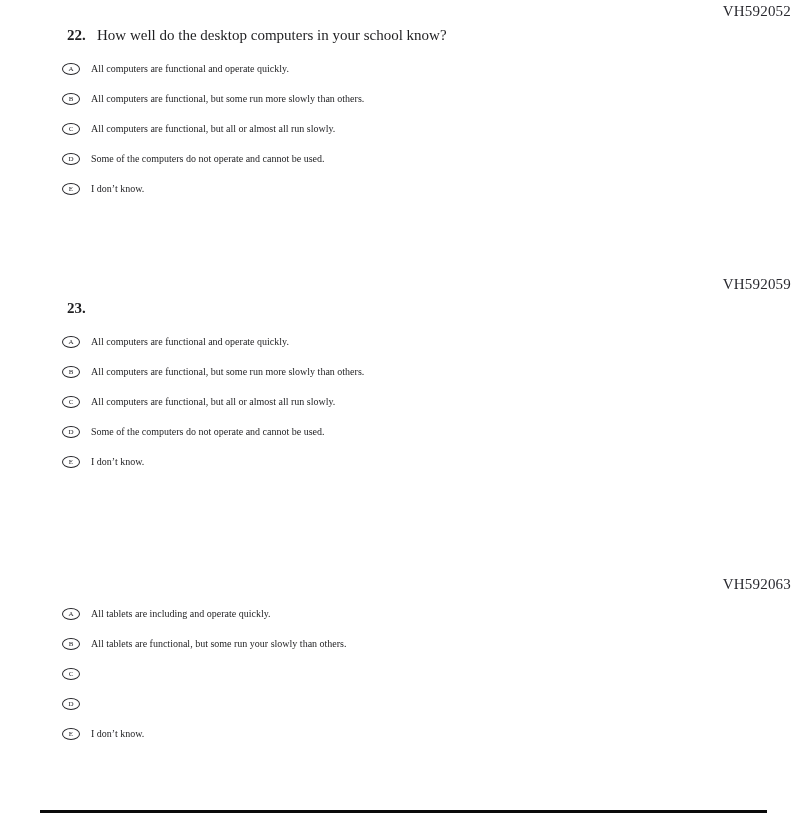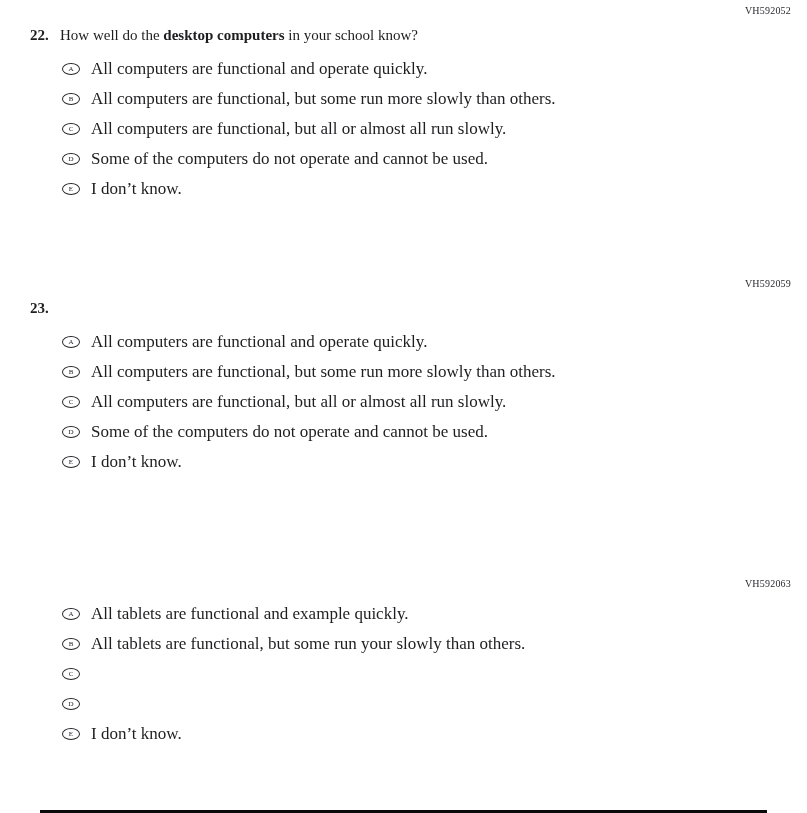--- a/index.html
+++ b/index.html
@@ -11,56 +11,57 @@
     position: relative;
     overflow: hidden;
   }
   .question-block { position: absolute; left: 0; width: 100%; }
   .qb-1 { top: 5px; }
   .qb-2 { top: 278px; }
   .qb-3 { top: 578px; }
   .vcode {
     text-align: right;
     padding-right: 16px;
-    font-size: 10px;
+    font-size: 15px;
     letter-spacing: 0.2px;
     color: #2a2a30;
     height: 12px;
     line-height: 12px;
   }
   .q-row {
     display: flex;
     margin-top: 9px;
     padding-left: 30px;
     font-size: 15px;
     line-height: 19px;
+    margin-left: 37px;
   }
   .q-num { font-weight: bold; width: 30px; flex: none; }
   .q-text { max-width: 625px; }
-  .q-text b { font-weight: bold; }
+  .q-text b { font-weight: normal; }
   .options { margin-top: 14px; margin-left: 62px; }
   .option {
     display: flex;
     align-items: center;
     height: 19px;
     margin-bottom: 11px;
   }
   .bubble {
     flex: none;
     width: 16px; height: 10px;
     border: 1px solid #26262a;
     border-radius: 50%;
     font-size: 7px;
     line-height: 10px;
     text-align: center;
     margin-right: 11px;
     color: #26262a;
     background: #ffffff;
   }
-  .opt-text { font-size: 17px; line-height: 19px; white-space: nowrap; }
+  .opt-text { font-size: 10px; line-height: 19px; white-space: nowrap; }
   .bottom-rule {
     position: absolute;
     left: 40px;
     bottom: 0;
     width: 727px;
     height: 3px;
     background: #0a0a0a;
   }
 </style>
 </head>
@@ -123,21 +124,21 @@
       <span class="opt-text">I don’t know.</span>
     </div>
   </div>
 </section>
 
 <section class="question-block qb-3">
   <div class="vcode">VH592063</div>
   <div class="options">
     <div class="option">
       <span class="bubble">A</span>
-      <span class="opt-text">All tablets are functional and example quickly.</span>
+      <span class="opt-text">All tablets are including and operate quickly.</span>
     </div>
     <div class="option">
       <span class="bubble">B</span>
       <span class="opt-text">All tablets are functional, but some run your slowly than others.</span>
     </div>
     <div class="option">
       <span class="bubble">C</span>
     </div>
     <div class="option">
       <span class="bubble">D</span>

